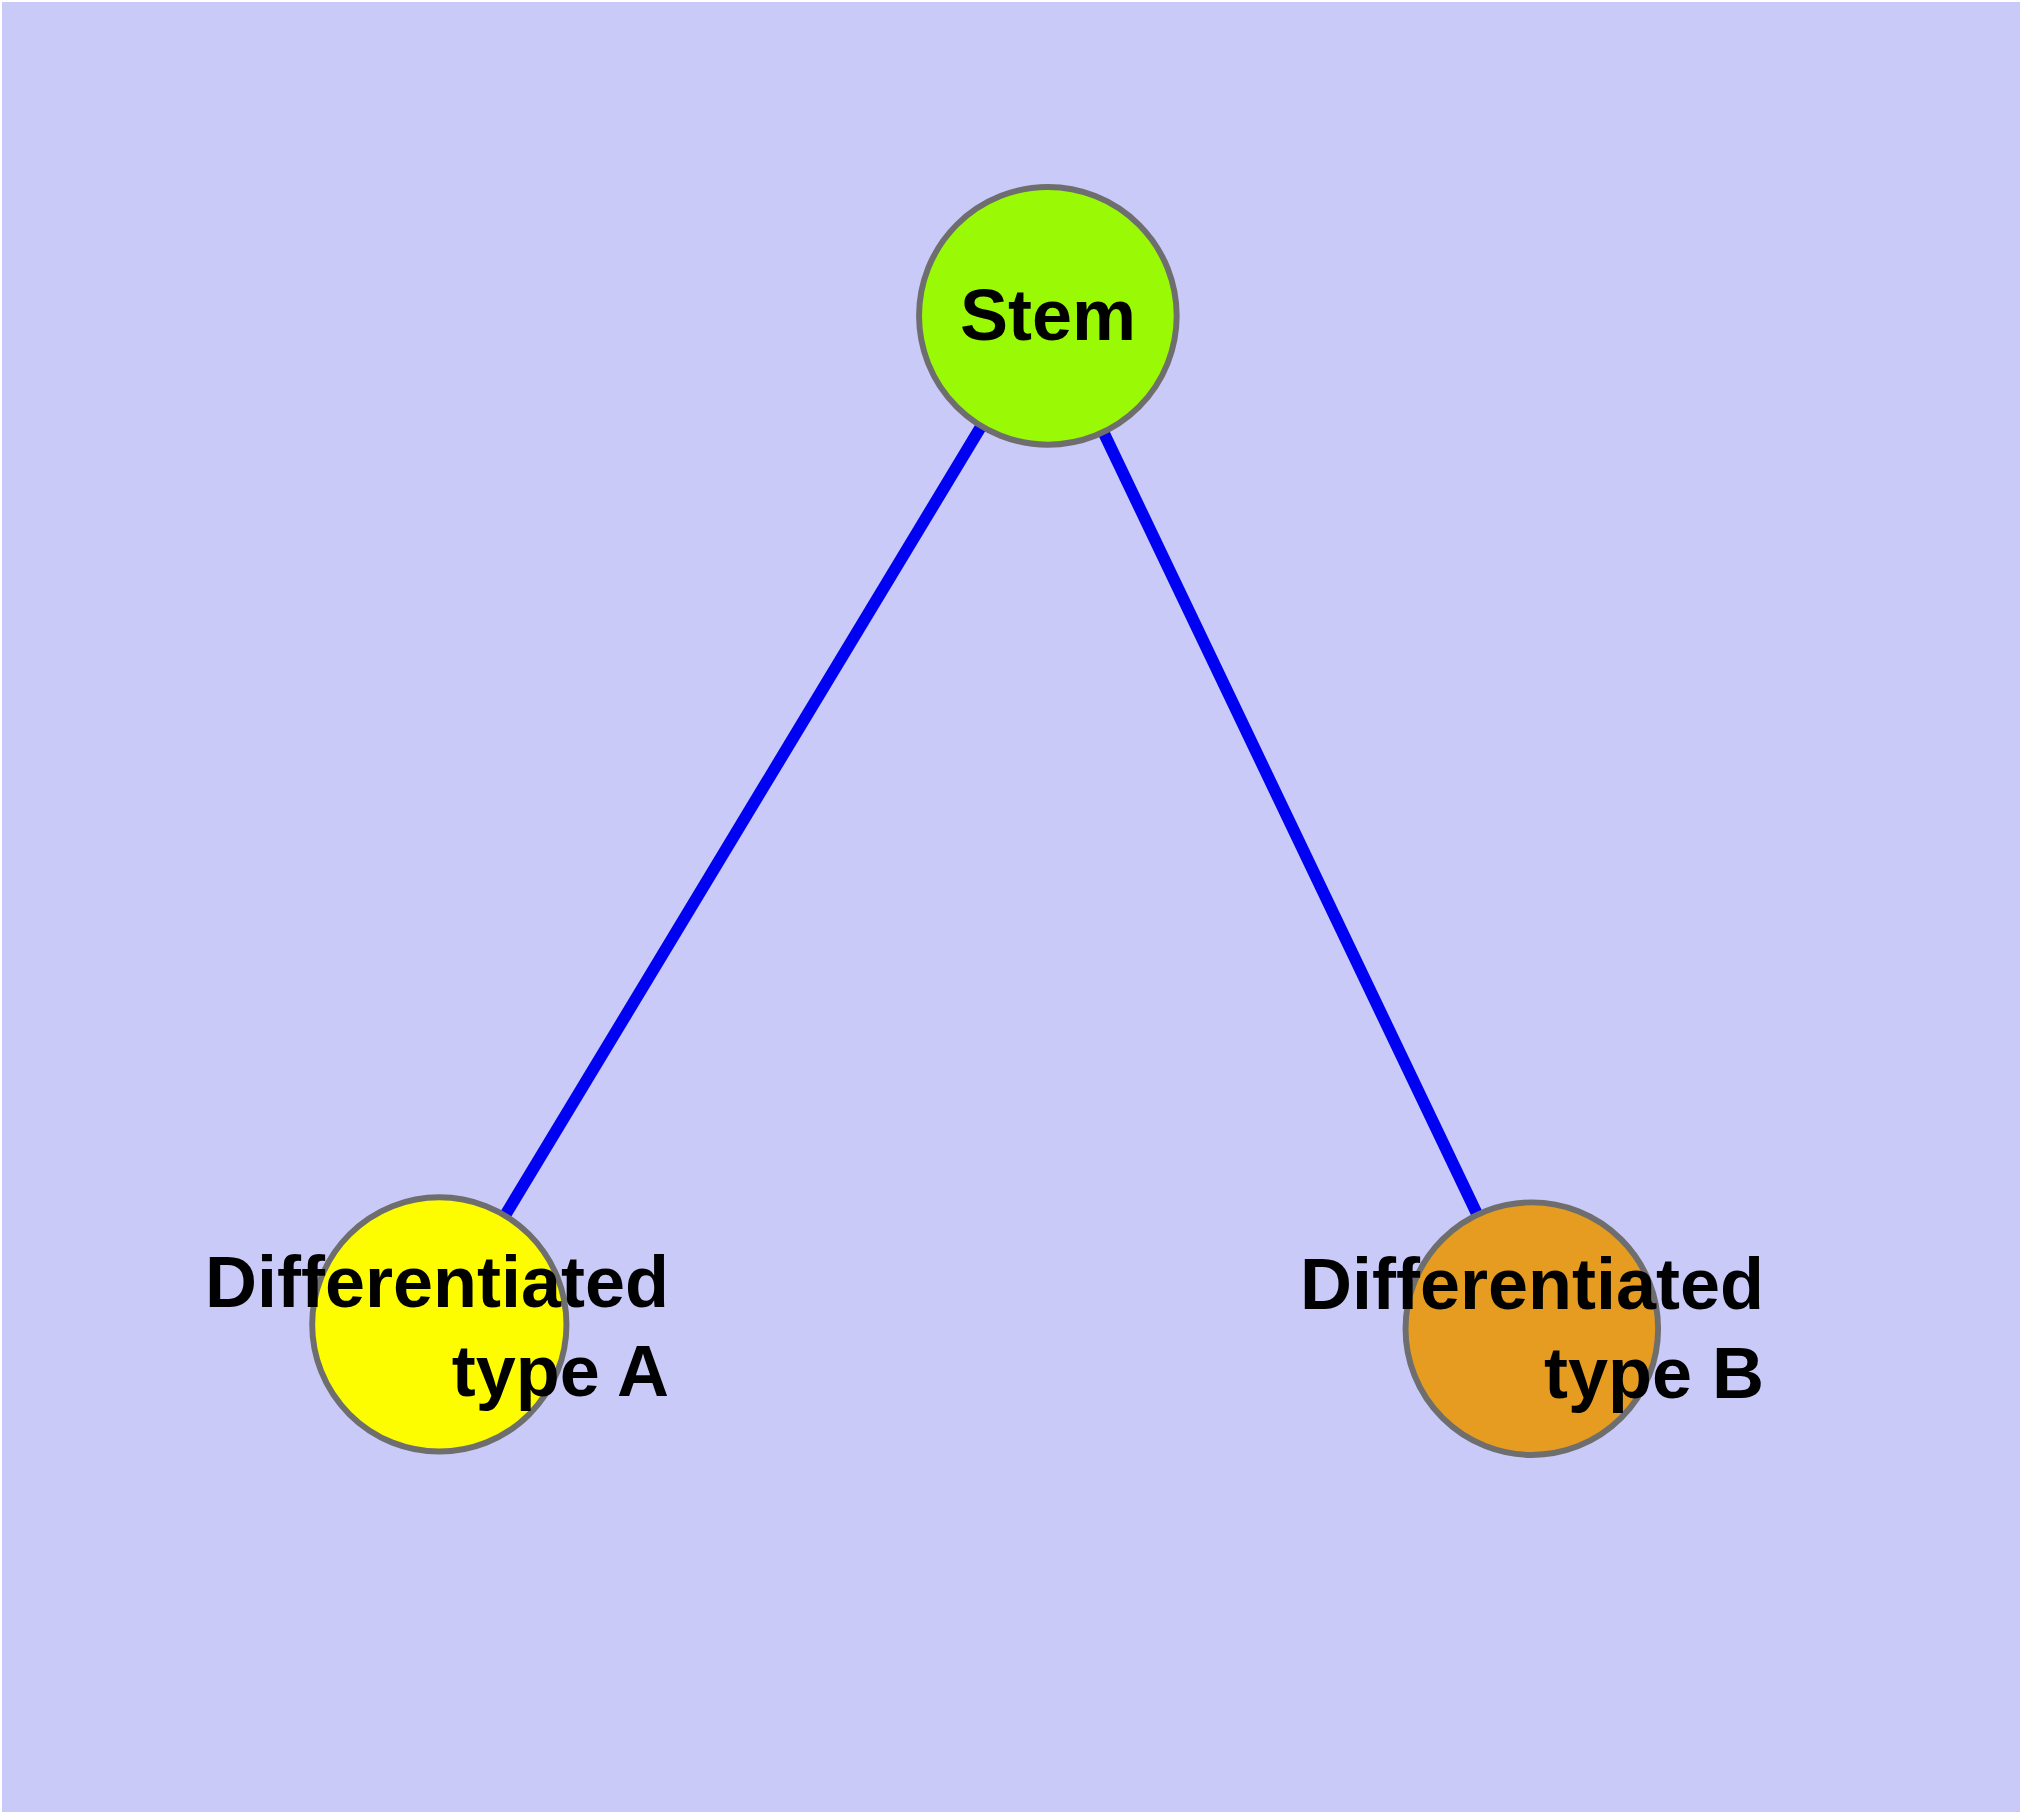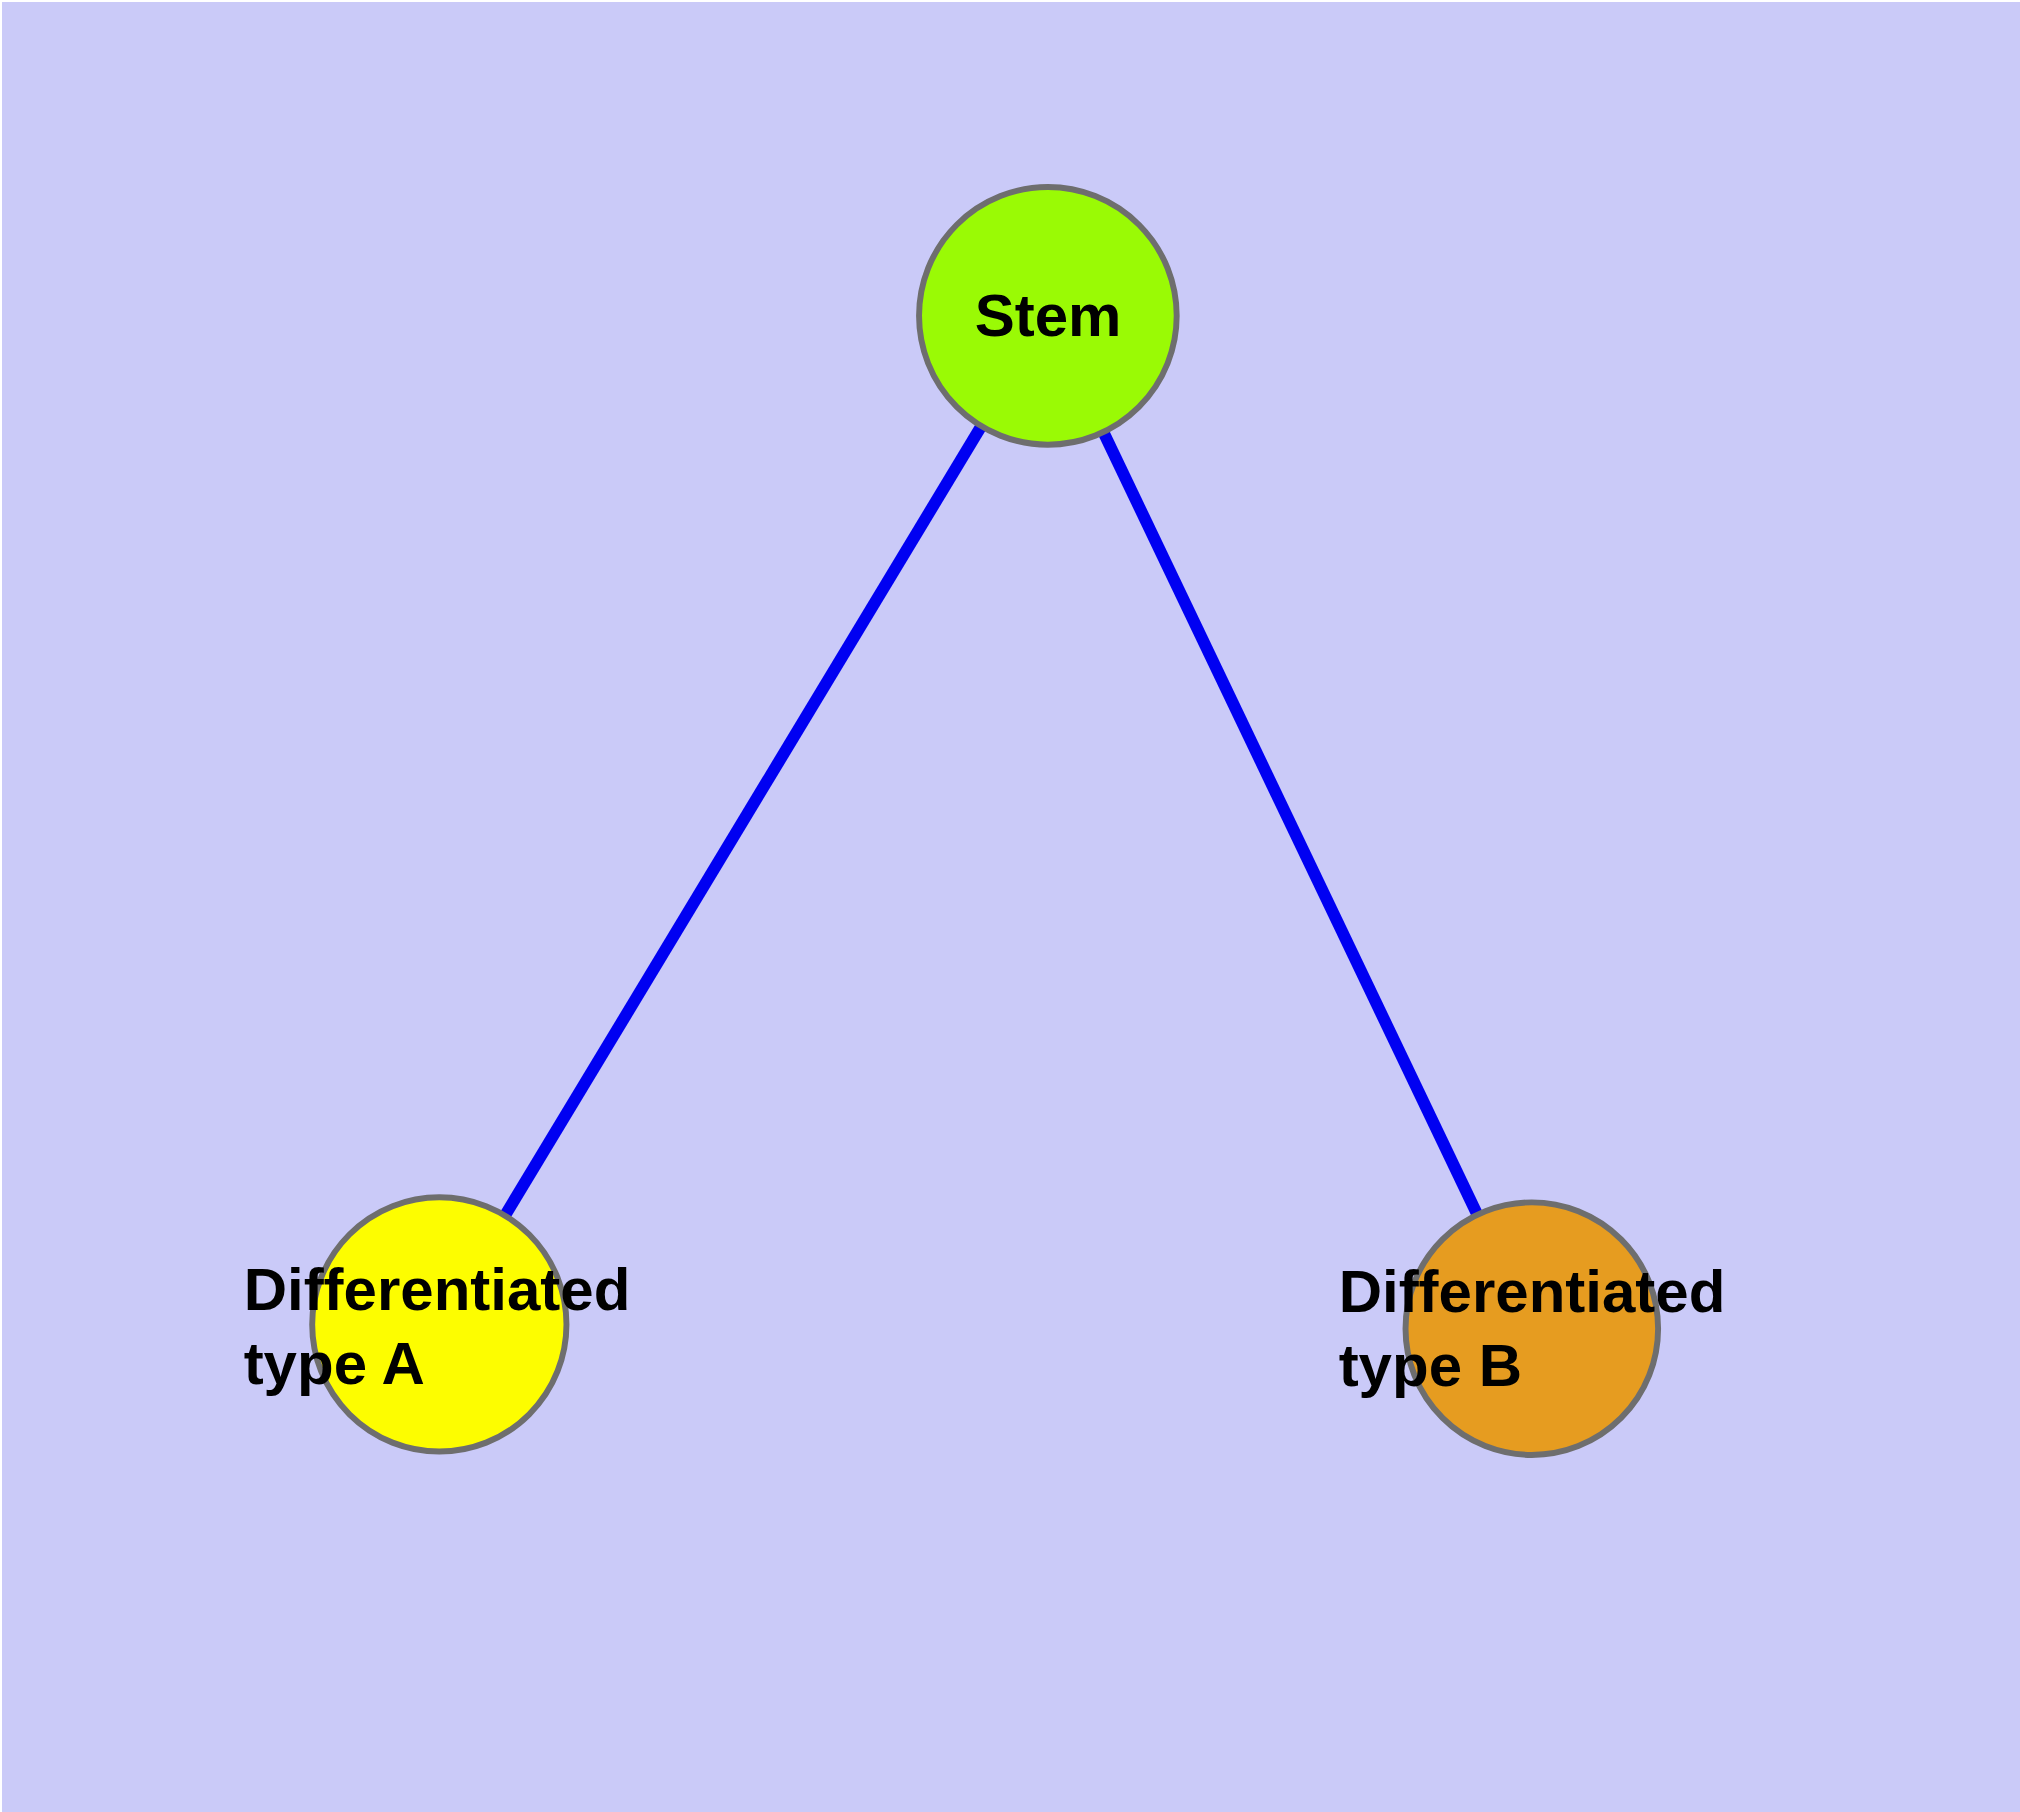--- a/index.html
+++ b/index.html
@@ -30,25 +30,25 @@
     stroke-linecap: butt;
   }
   .node {
     stroke: #6E6E6E;
     stroke-width: 7;
   }
   .node-label {
     position: absolute;
     transform: translate(-50%, -50%);
     font-weight: bold;
-    font-size: 60px;
+    font-size: 72px;
     line-height: 1.24;
     color: #000000;
     white-space: pre-line;
-    text-align: left;
+    text-align: right;
     pointer-events: none;
   }
 </style>
 </head>
 <body>
 
 <div class="canvas">
 
   <svg class="graph" viewBox="3 3 2381 2135">
     <line class="edge" x1="1237" y1="373" x2="519" y2="1563" stroke="#0000F2"></line>

